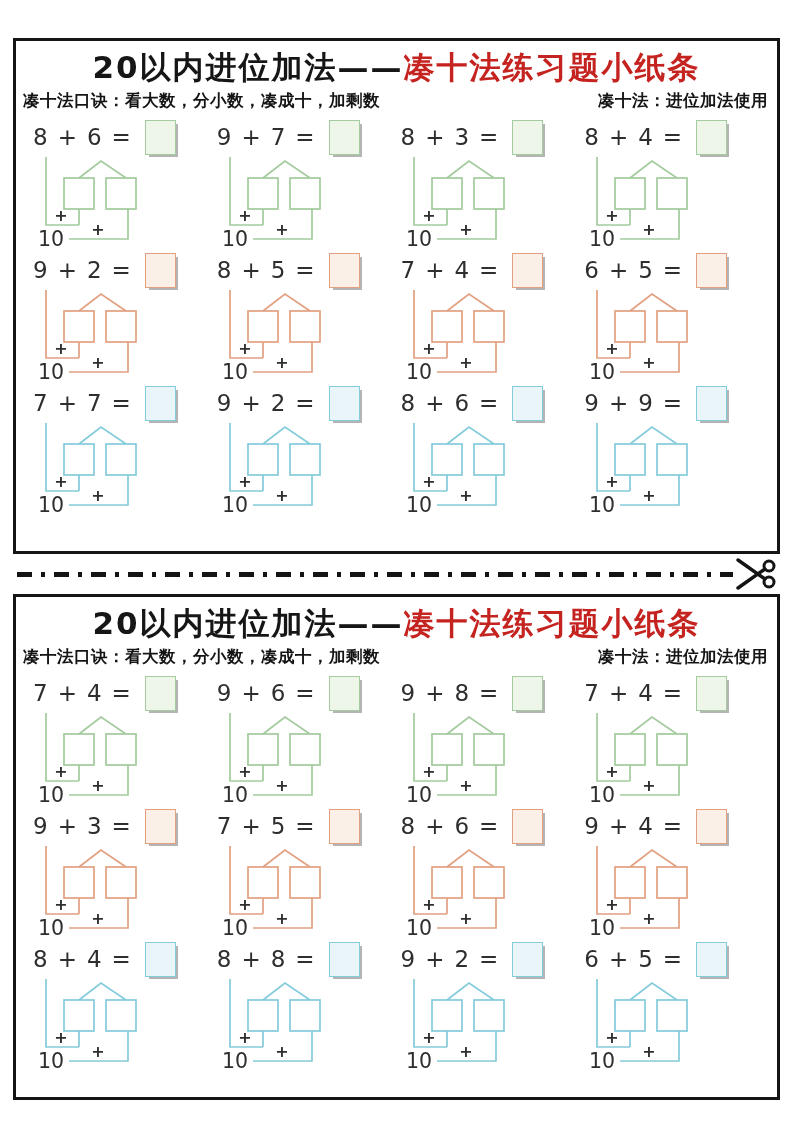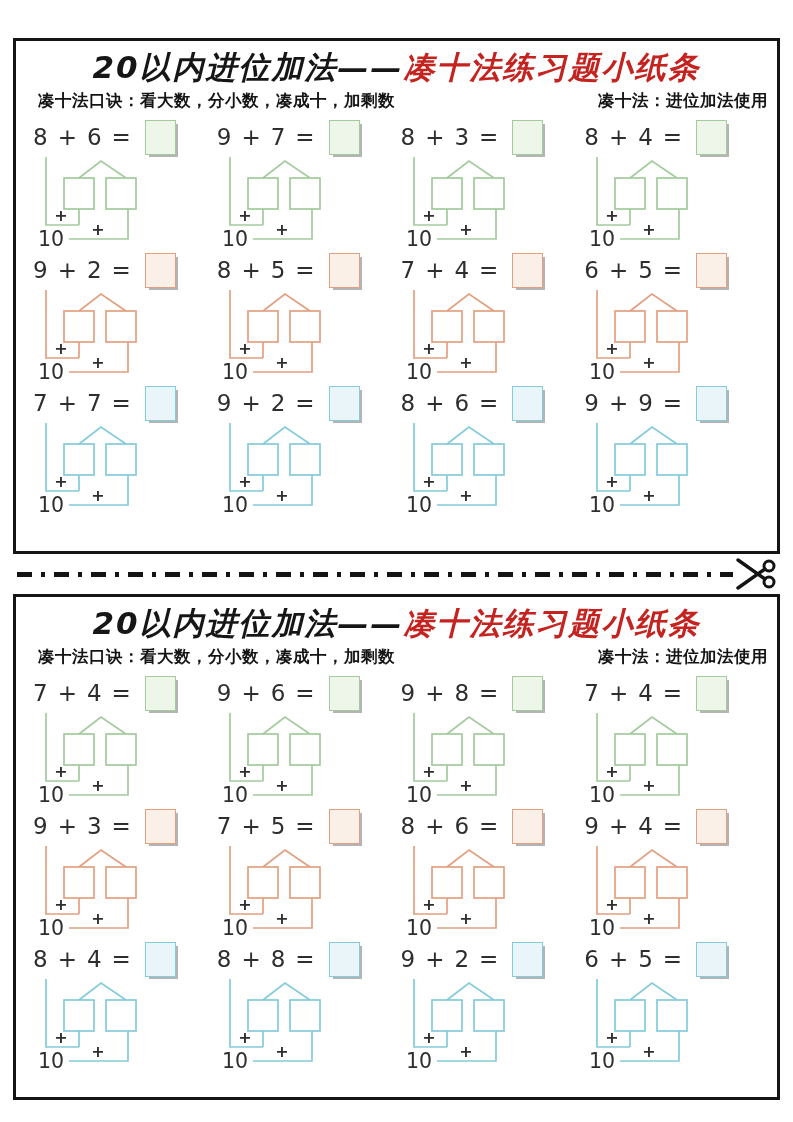--- a/index.html
+++ b/index.html
@@ -10,26 +10,26 @@
   }
   .sheet{padding-top:38px;}
   .section{
     margin:0 13px;border:3.5px solid #151515;box-sizing:border-box;
     background:#fff;
   }
   .section.top{height:516px;}
   .section.bottom{height:506px;}
   .sec-title{
     text-align:center;font-size:31px;font-weight:bold;color:#161616;
-    margin-top:7px;letter-spacing:2px;line-height:1.25;white-space:nowrap;font-style:italic;
+    margin-top:7px;letter-spacing:2px;line-height:1.25;white-space:nowrap;
   }
   .sec-title .red{color:#c42320;}
   .subtitle{
     display:flex;justify-content:space-between;align-items:flex-start;
-    padding:0 9px 0 22px;font-size:16.5px;color:#141414;margin-top:3px;
+    padding:0 9px 0 7px;font-size:16.5px;color:#141414;margin-top:3px;
     font-weight:600;letter-spacing:0.5px;white-space:nowrap;
   }
   .rows{padding:7px 12px 0 14px;}
   .problem-row{display:flex;height:133px;}
   .problem{width:25%;box-sizing:border-box;padding-left:3px;}
   .equation{
     display:flex;align-items:center;gap:10px;height:37px;
     font-size:23px;color:#2e2e2e;font-weight:500;
   }
   .answer-box{

